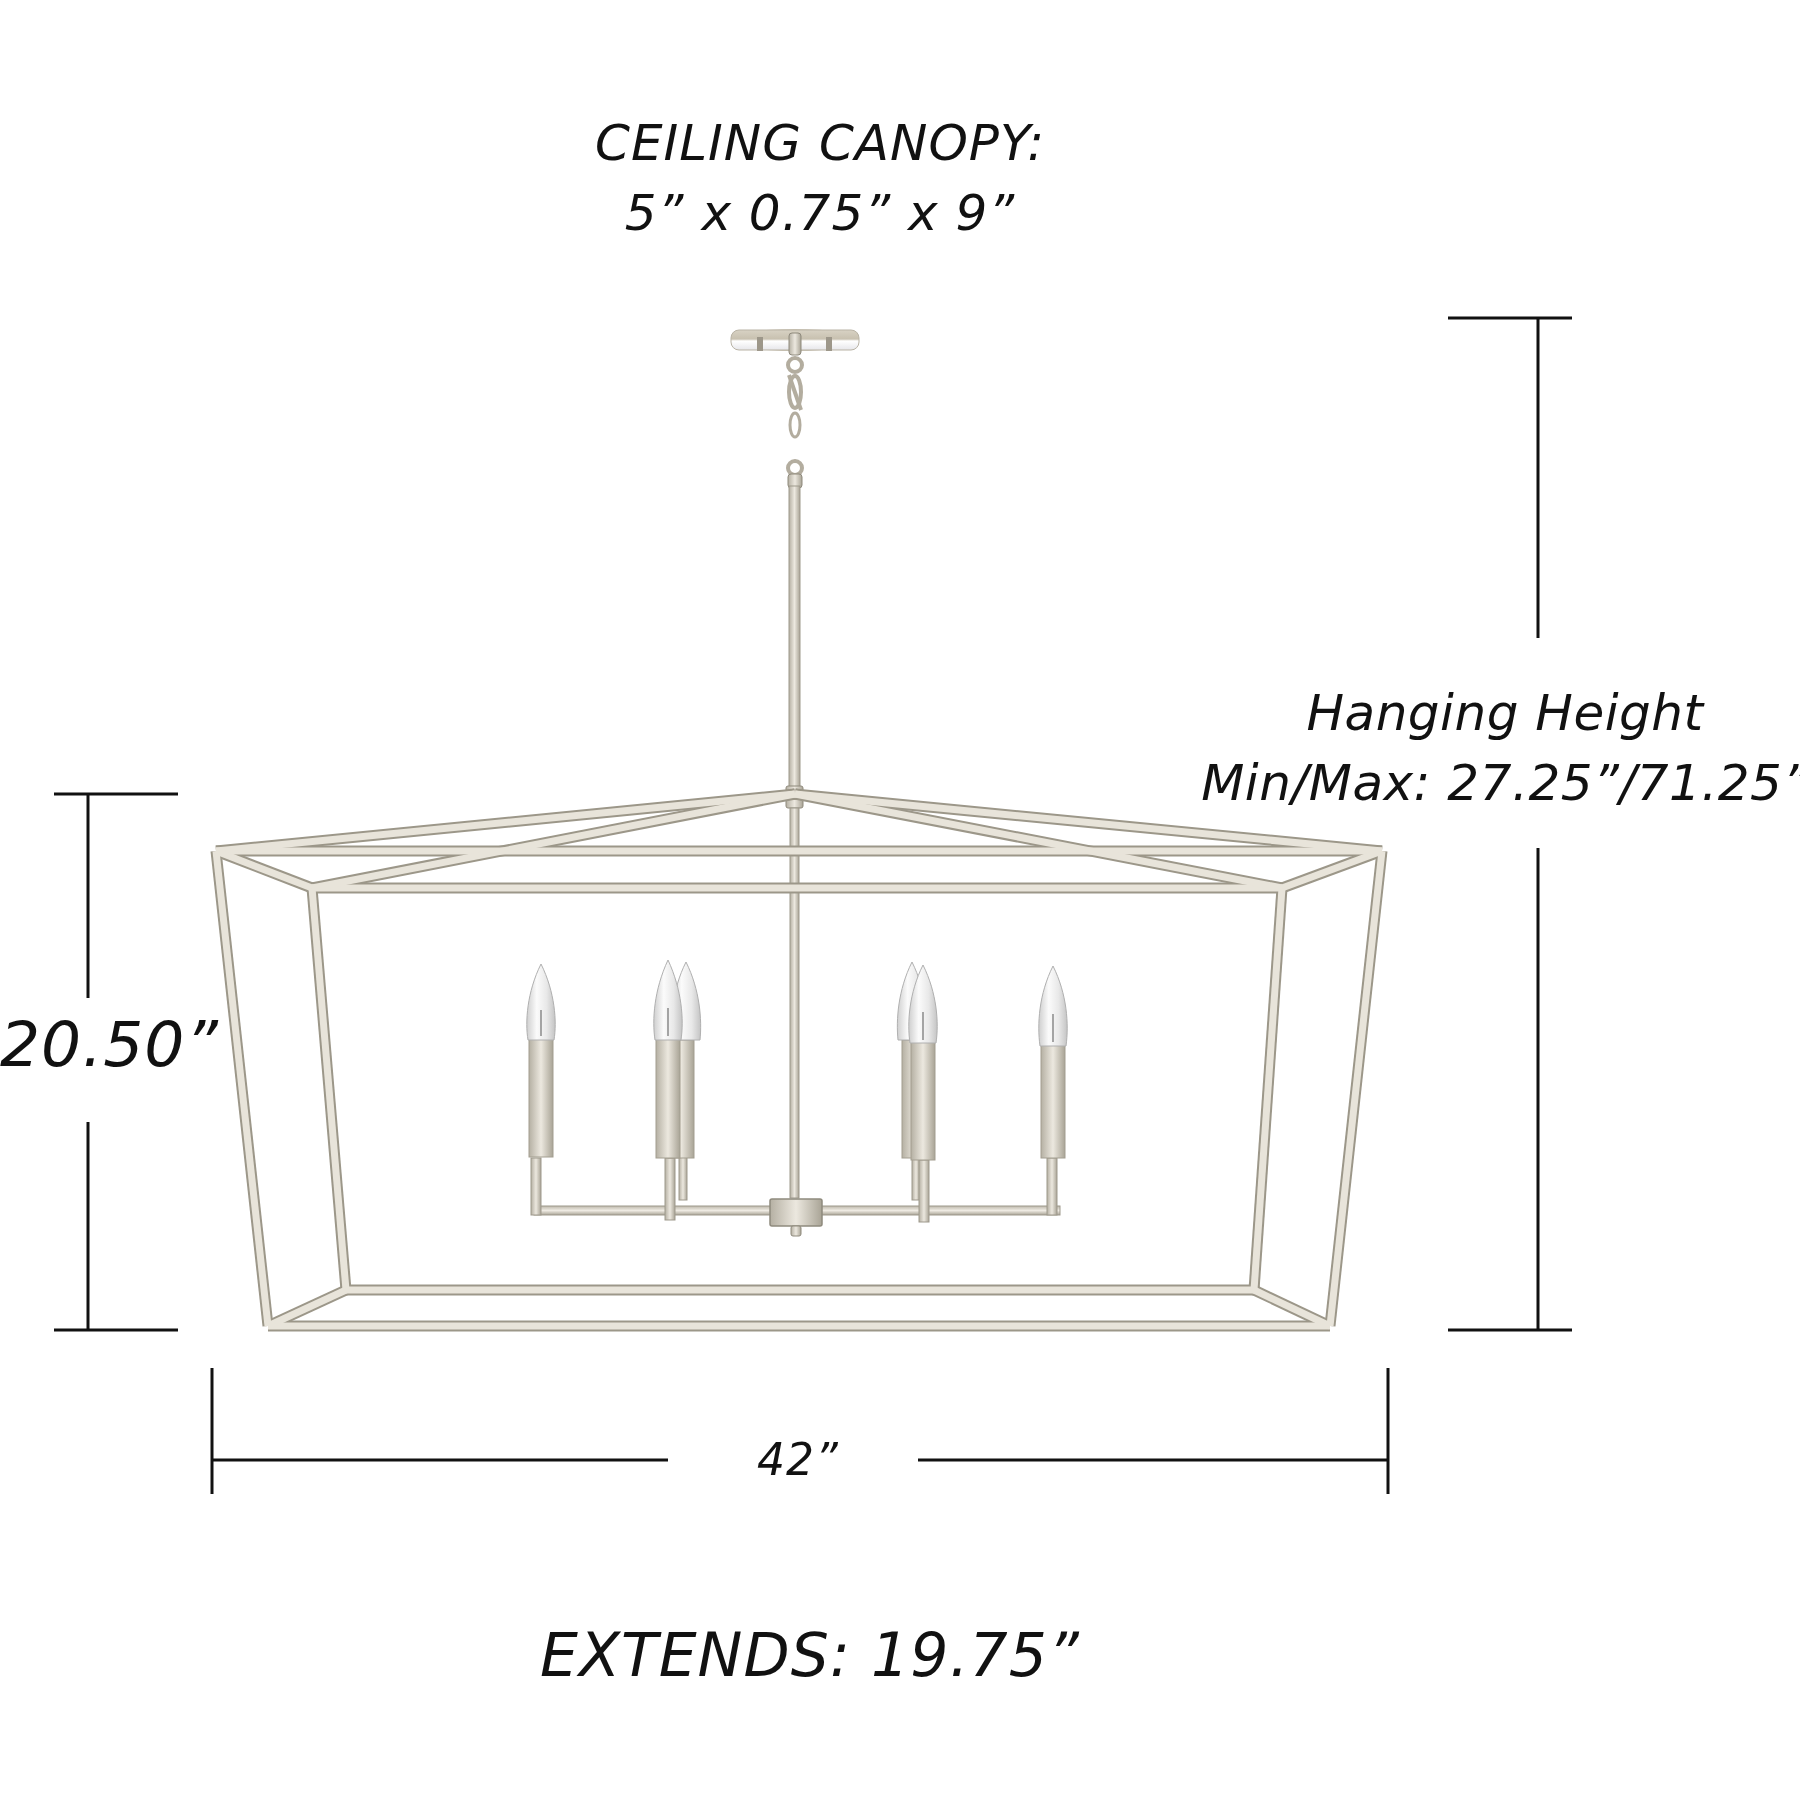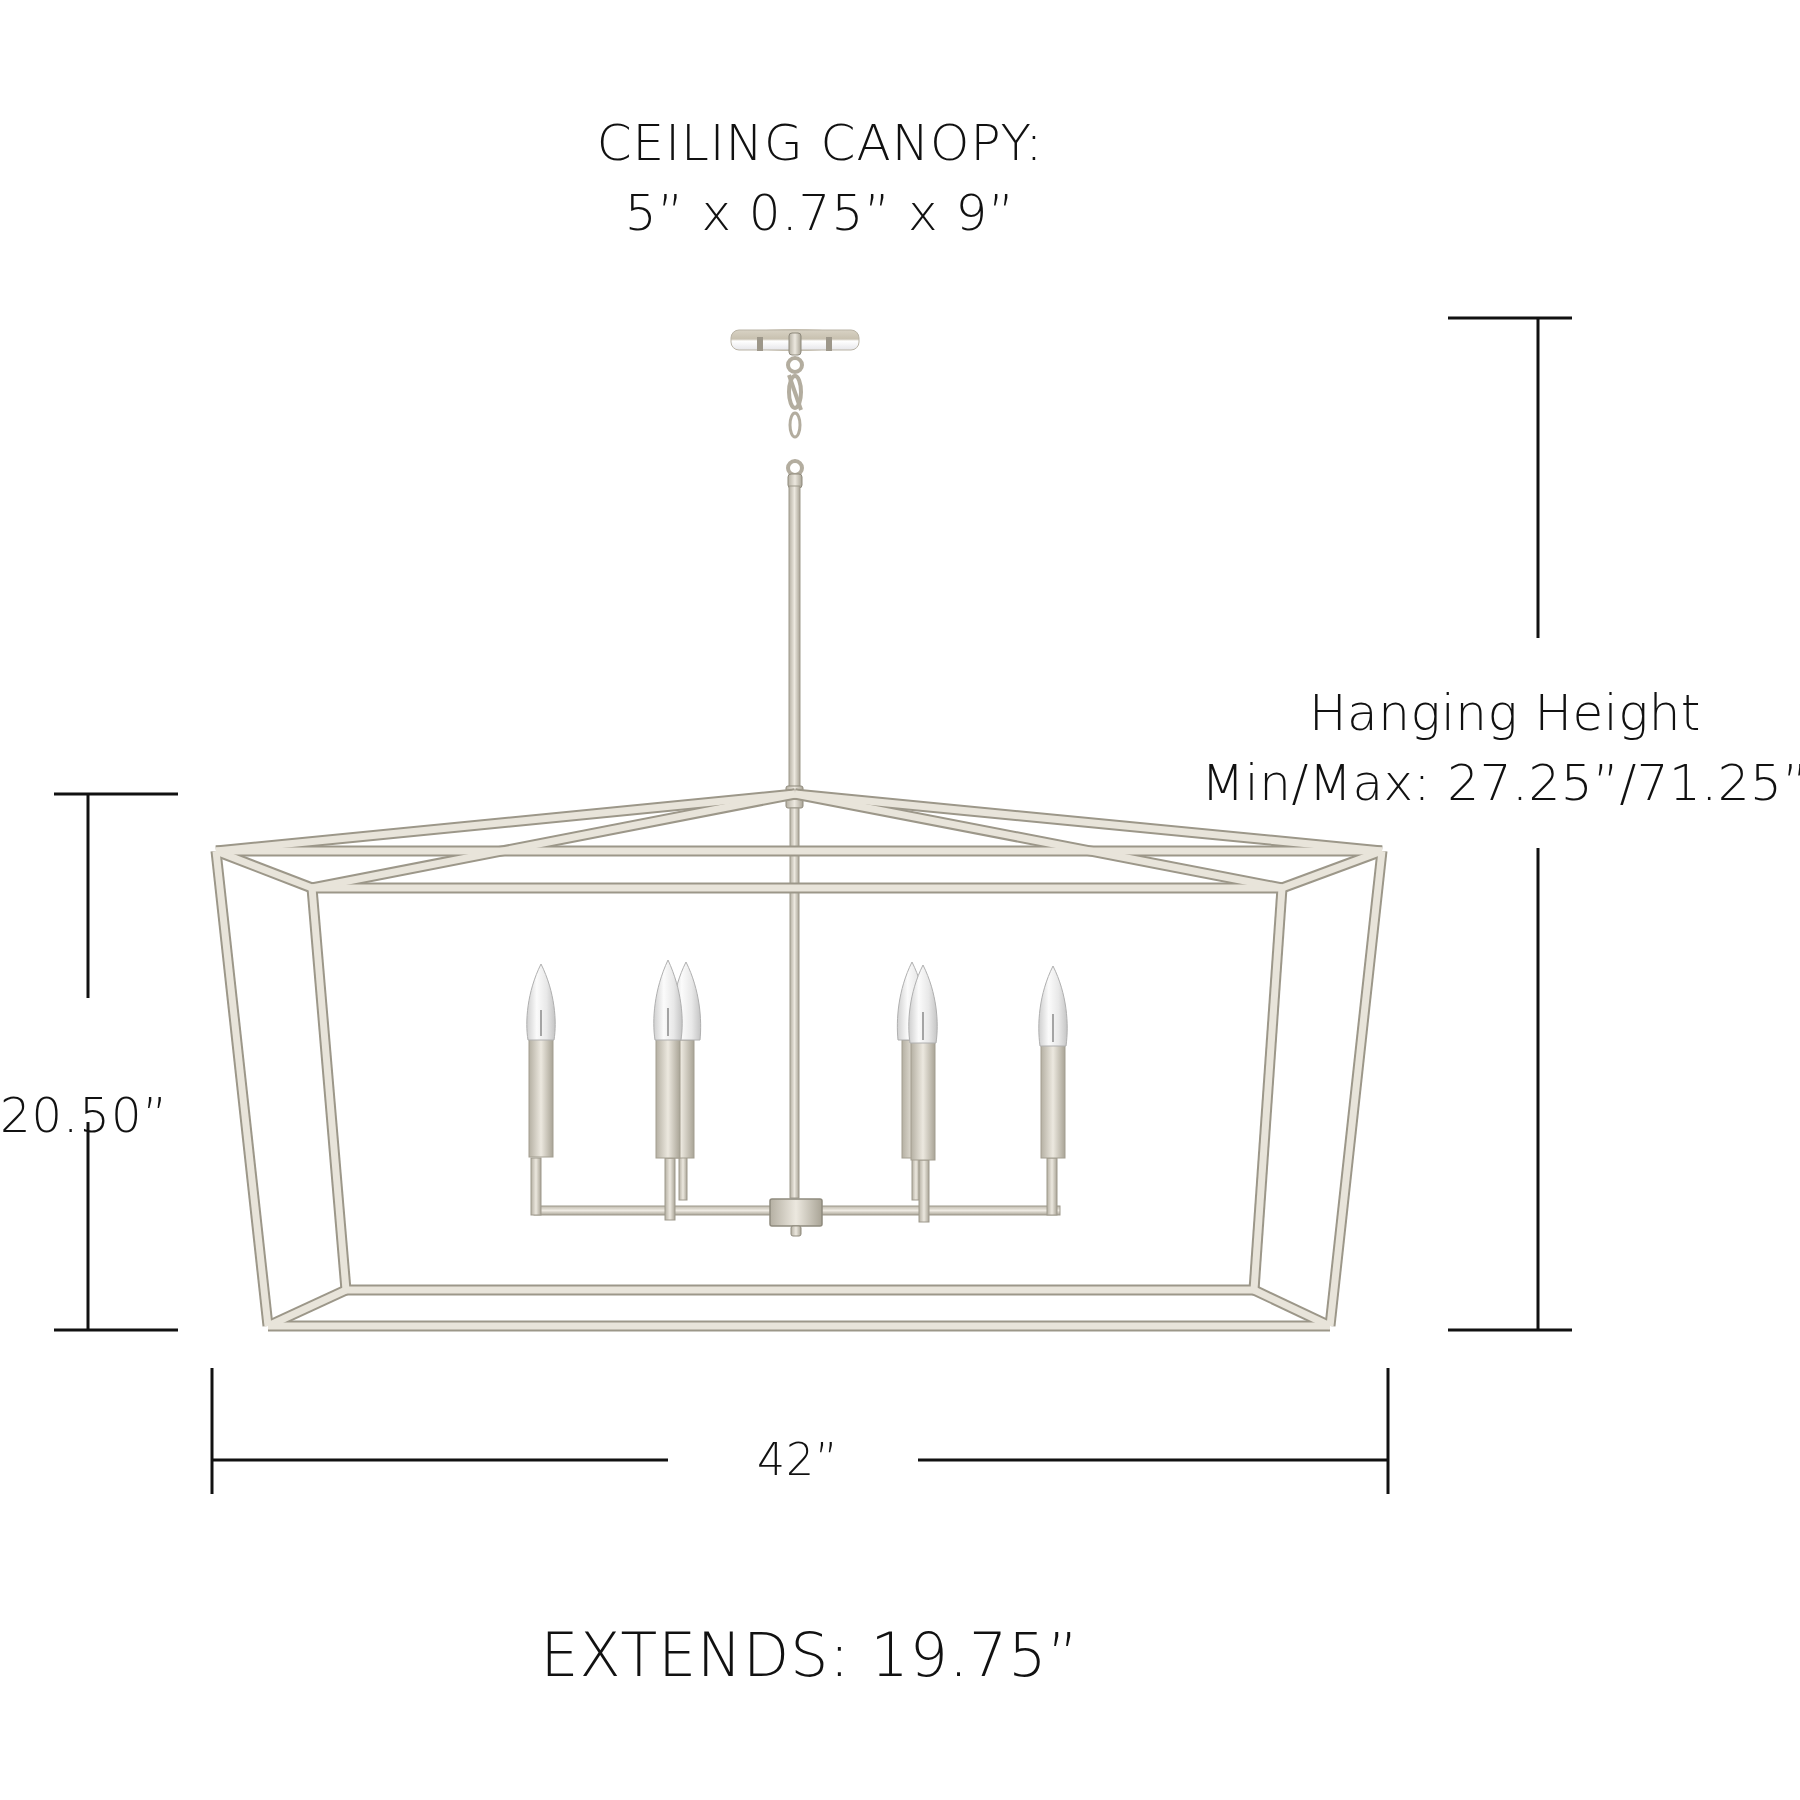--- a/index.html
+++ b/index.html
@@ -1,22 +1,22 @@
 <!DOCTYPE html>
 <html><head>
 <meta charset="utf-8">
 <style>
   html, body { margin:0; padding:0; background:#ffffff; }
   body { width:1800px; height:1800px; position:relative; overflow:hidden;
          font-family:"DejaVu Sans","Liberation Sans",sans-serif; color:#111111; }
   .label { position:absolute; text-align:center; white-space:nowrap; font-weight:300;
-           color:#111; letter-spacing:1px; }
+           color:#111; letter-spacing:1px;font-style:italic; }
   .canopy-label { left:0; width:1640px; top:108px; font-size:50px; line-height:70px; }
   .hang-label { left:1180px; width:650px; top:678px; font-size:50px; line-height:70px; letter-spacing:0.5px; }
-  .height-label { left:0; top:1080px; font-size:48px; line-height:70px; }
+  .height-label { left:0; top:1010px; font-size:63px; line-height:70px; }
   .width-label { left:703px; width:190px; top:1425px; font-size:44px; line-height:70px; }
   .extends-label { left:520px; width:580px; top:1620px; font-size:60px; line-height:70px; }
   svg.main { position:absolute; left:0; top:0; }
 </style>
 </head>
 <body>
 
 <svg class="main" width="1800" height="1800" viewBox="0 0 1800 1800" xmlns="http://www.w3.org/2000/svg">
   <defs>
     <linearGradient id="metal" x1="0" y1="0" x2="1" y2="0">

